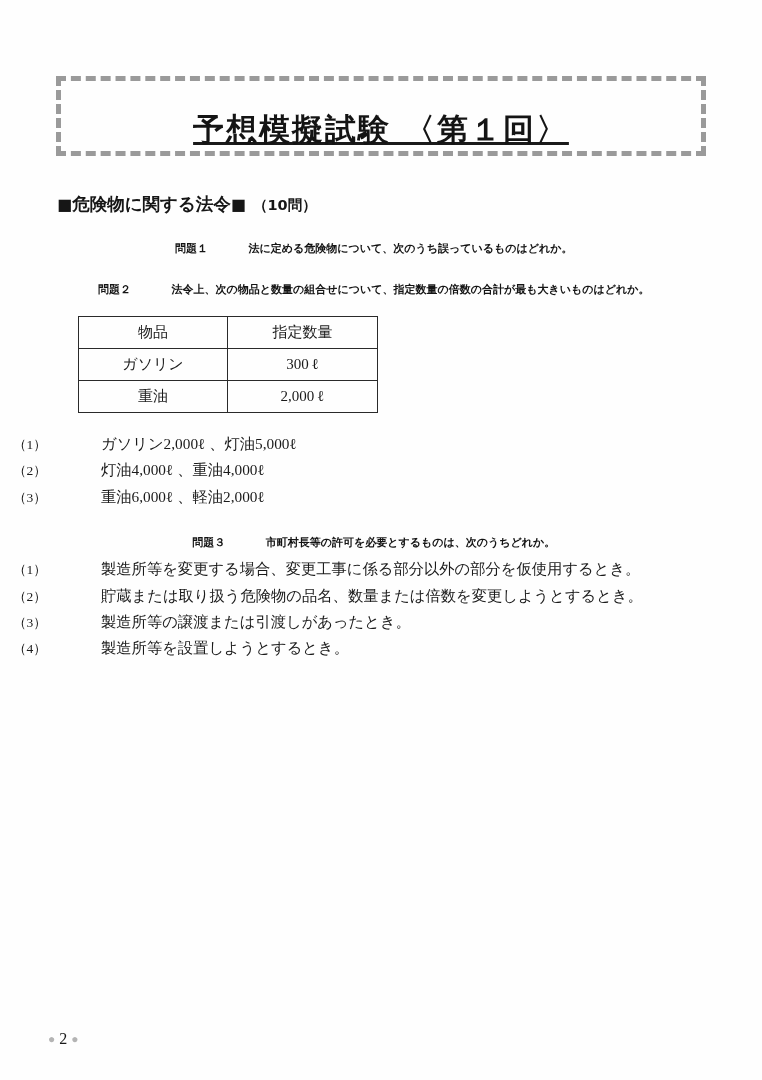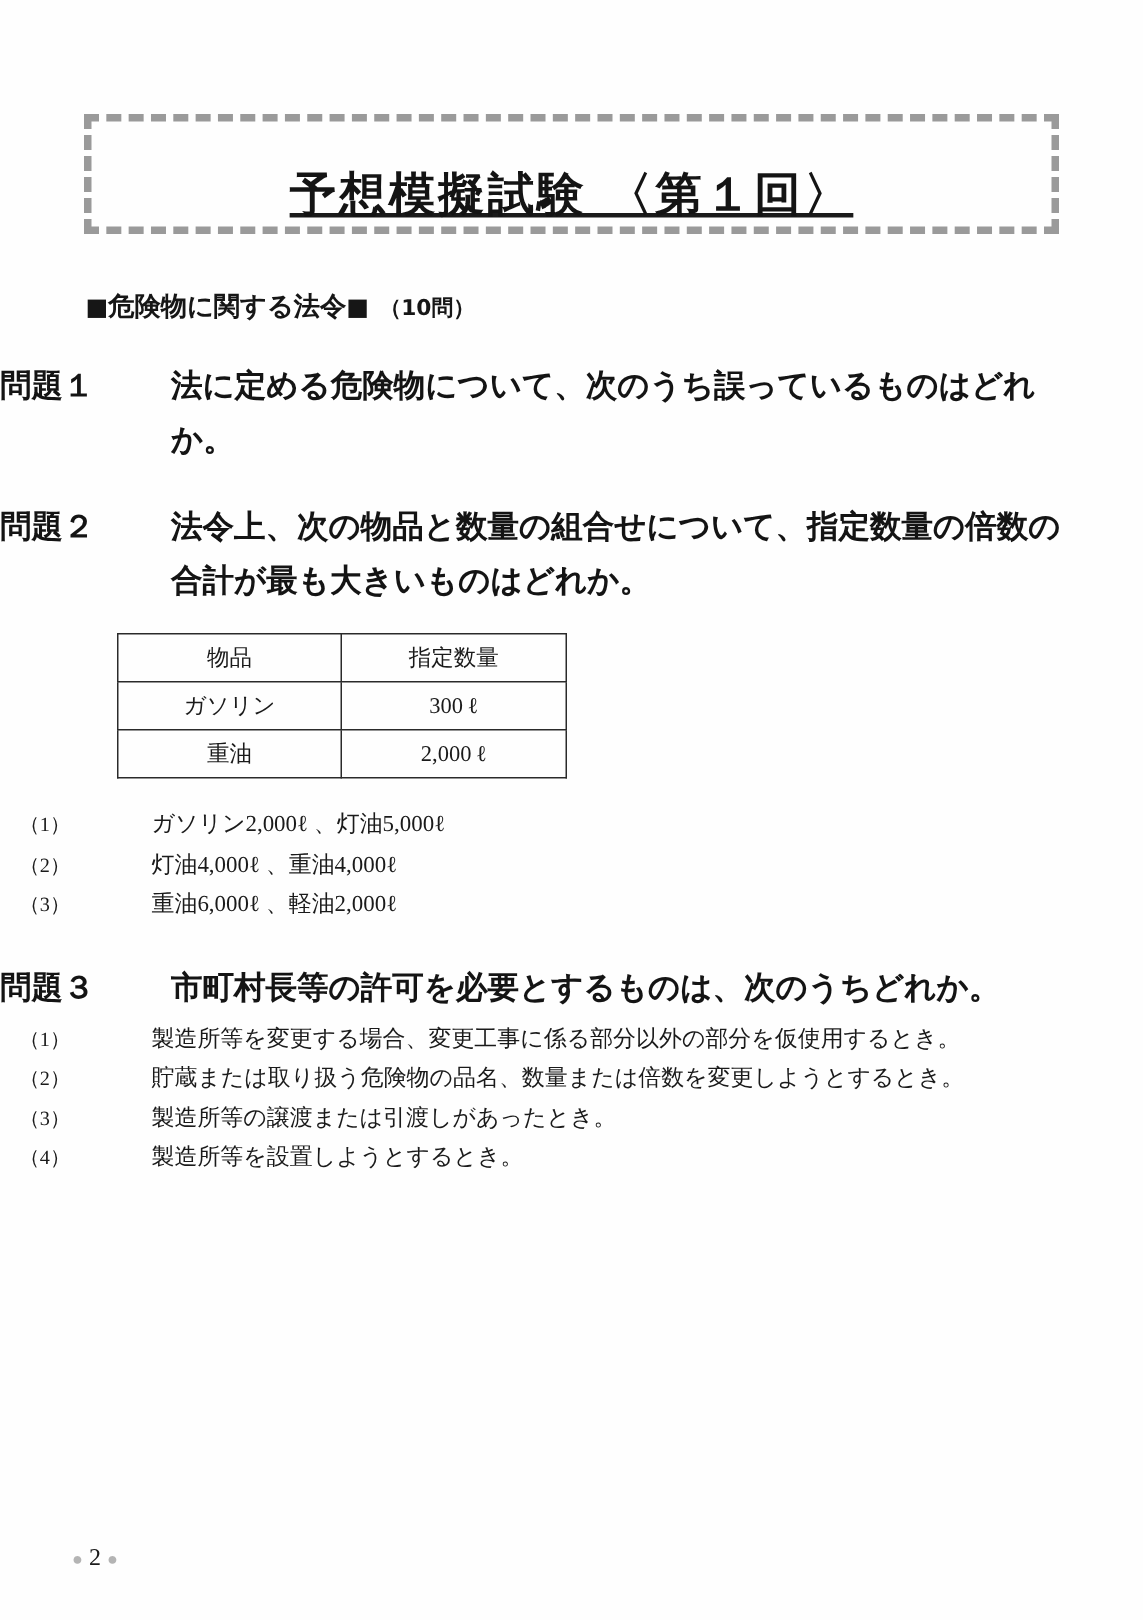--- a/index.html
+++ b/index.html
@@ -76,28 +76,29 @@
     font-size: 14.5px;
     font-weight: bold;
     margin-left: 7px;
   }
 
   
   .question-block {
     margin-bottom: 22px;
   }
   .q-stem {
-    font-family: Liberation Sans, sans-serif;
-    font-weight: bold;
-    font-size: 21px;
+    font-family: Liberation Mono, monospace;
+    font-weight: bold;
+    font-size: 11px;
     line-height: 1.72;
     color: #141414;
     padding-left: 57px;
     text-indent: -57px;
     margin-bottom: 3px;
+    text-align: center;
   }
   .q-label {
     display: inline-block;
     min-width: 57px;
     font-weight: bold;
   }
 
   .options {
     list-style: none;
     margin: 0;

